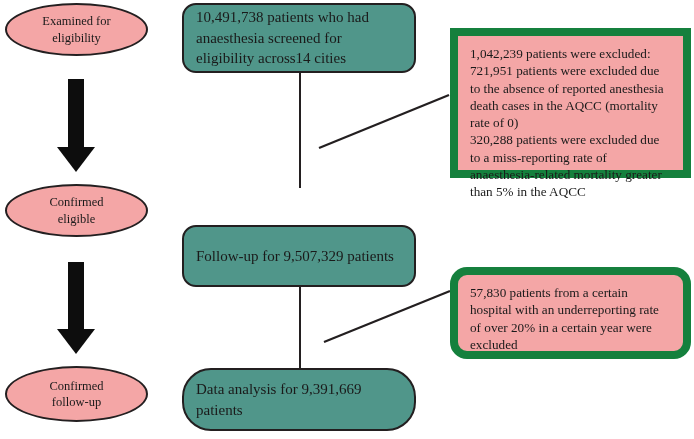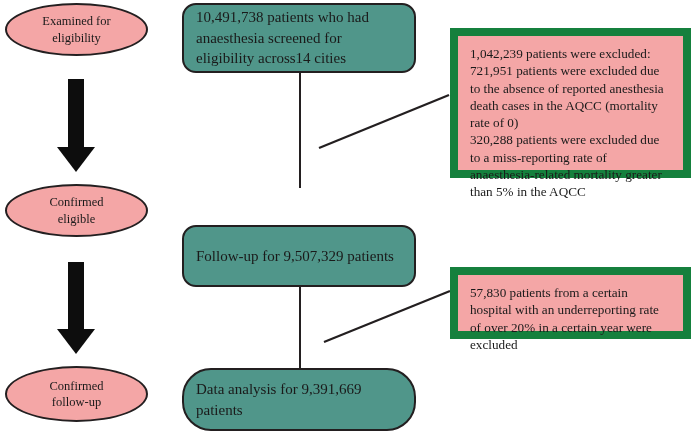--- a/index.html
+++ b/index.html
@@ -115,17 +115,17 @@
   <div class="node greenbox" style="left:182px; top:368px; width:234px; height:63px;border-radius:29px;">
     <span class="txt">Data analysis for 9,391,669 patients</span>
   </div>
 
   <div class="node pinkbox" style="left:450px; top:28px; width:241px; height:150px;">
     <span class="txt">1,042,239 patients were excluded:
 721,951 patients were excluded due to the absence of reported anesthesia death cases in the AQCC (mortality rate of 0)
 320,288 patients were excluded due to a miss-reporting rate of anaesthesia-related mortality greater than 5% in the AQCC</span>
   </div>
 
-  <div class="node pinkbox" style="left:450px; top:267px; width:241px; height:72px;">
+  <div class="node pinkbox" style="left:450px; top:267px; width:241px; height:92px;border-radius:17px;">
     <span class="txt">57,830 patients from a certain hospital with an underreporting rate of over 20% in a certain year were excluded</span>
   </div>
 
 </div>
 
 </body></html>

